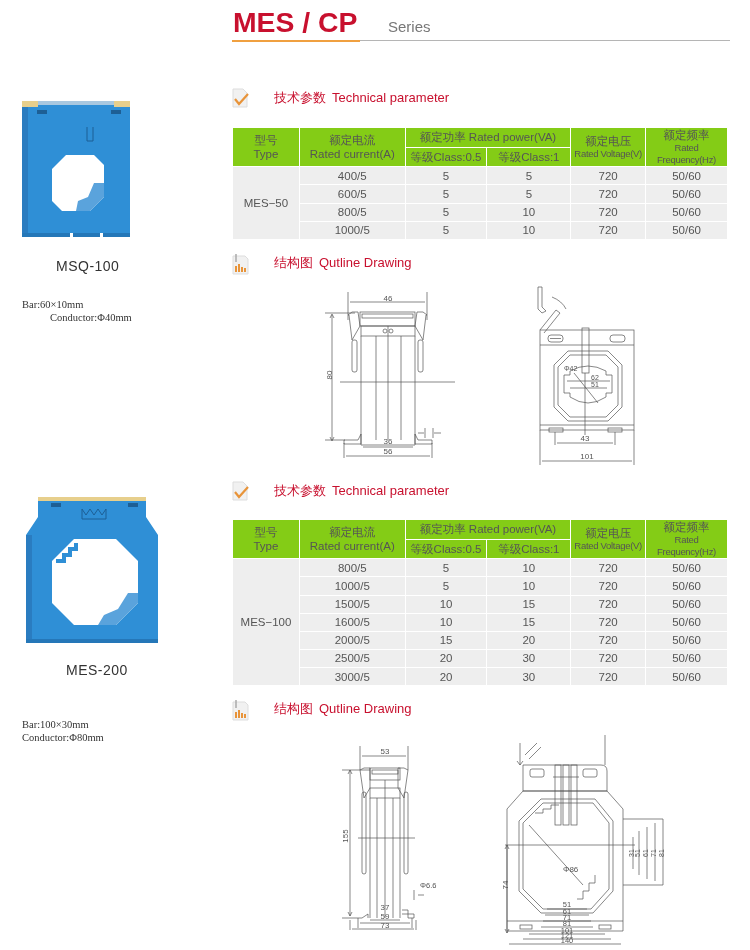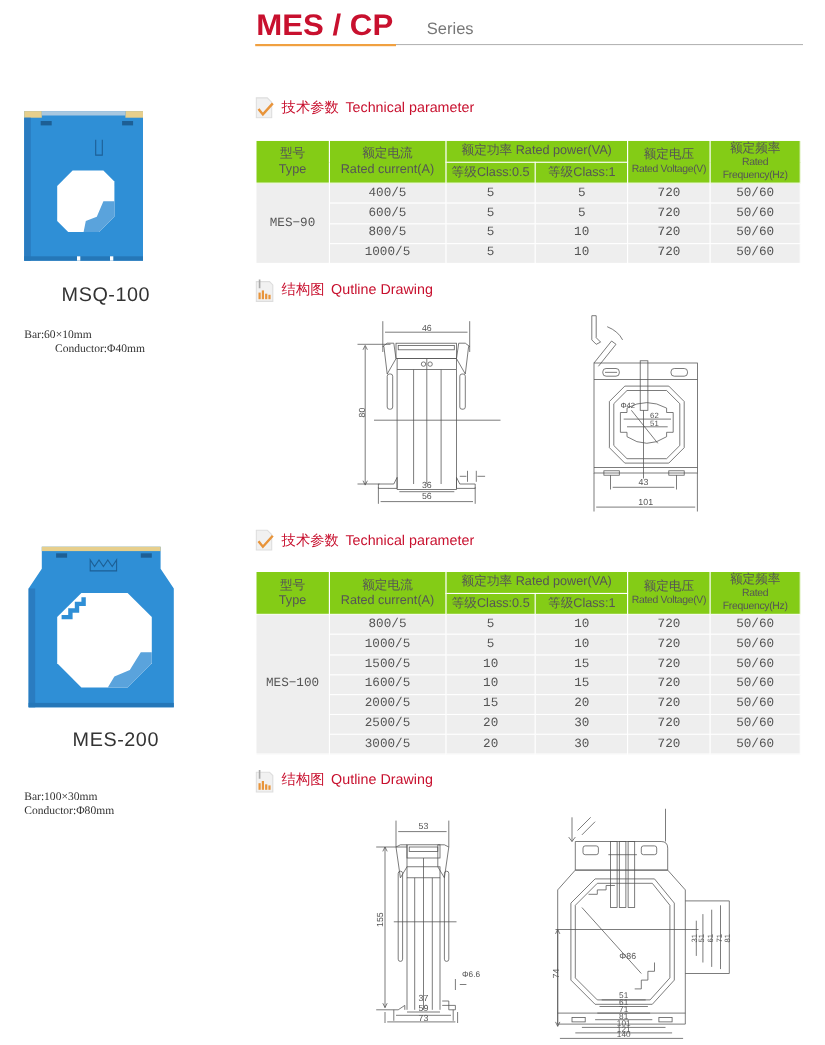--- a/index.html
+++ b/index.html
@@ -8,34 +8,34 @@
 
   .abs { position: absolute; }
 
   
   .brand { left: 233px; top: 8px; font-family: "Liberation Sans", sans-serif; font-weight: 900; font-size: 27px; color: #c8102e; letter-spacing: 0px; transform: scaleX(1.05); transform-origin: left; }
   .brand-sub { left: 388px; top: 18px; font-size: 15px; color: #777; text-align: center; }
   .rule-orange { left: 232px; top: 40px; width: 128px; height: 2px; background: #f0a040; }
   .rule-gray { left: 360px; top: 40px; width: 370px; height: 1px; background: #b5b5b5; }
 
   
-  .sec { left: 232px; display: flex; align-items: center; gap: 6px; }
+  .sec { left: 232px; display: flex; align-items: center; gap: 24px; }
   .sec .ico { width: 18px; height: 20px; position: relative; }
   .sec .title { font-size: 13px; color: #c8102e; white-space: nowrap; }
   .sec .title .cn { margin-right: 6px; }
 
   
   table.spec { position: absolute; left: 232px; border-collapse: collapse; width: 496px; font-size: 11.5px; color: #555; }
   table.spec td, table.spec th { text-align: center; font-weight: normal; border: 1px solid #ffffff; line-height: 1.25; }
   table.spec thead th { background: #84cc16; color: #555; }
-  table.spec tbody td { background: #eeeeee; height: 18.2px; font-family: Liberation Mono, monospace; }
+  table.spec tbody td { background: #eeeeee; height: 18.2px; }
   table.spec .small { font-size: 9.5px; letter-spacing: -0.3px; }
 
   
-  .prod-name { font-size: 18px; color: #333; letter-spacing: 0.5px; }
+  .prod-name { font-size: 14px; color: #333; letter-spacing: 0.5px; }
   .prod-spec { font-family: "Liberation Serif", serif; font-size: 10.5px; color: #333; line-height: 13px; }
 
   svg text { font-family: "Liberation Sans", sans-serif; }
 </style>
 </head>
 <body>
 
 <div class="abs brand">MES / CP</div>
 <div class="abs brand-sub">Series</div>
 <div class="abs rule-orange"></div>
@@ -93,21 +93,21 @@
           <div class="small">Rated Frequency(Hz)</div>
         </th>
     </tr>
     <tr>
       <th style="width:82px;height:17px;">等级Class:0.5</th>
       <th style="width:84px;">等级Class:1</th>
     </tr>
   </thead>
   <tbody>
     <tr>
-      <td rowspan="4">MES−90</td>
+      <td rowspan="4">MES−50</td>
       <td>400/5</td>
       <td>5</td>
       <td>5</td>
       <td>720</td>
       <td>50/60</td>
     </tr>
     <tr>
       <td>600/5</td>
       <td>5</td>
       <td>5</td>

